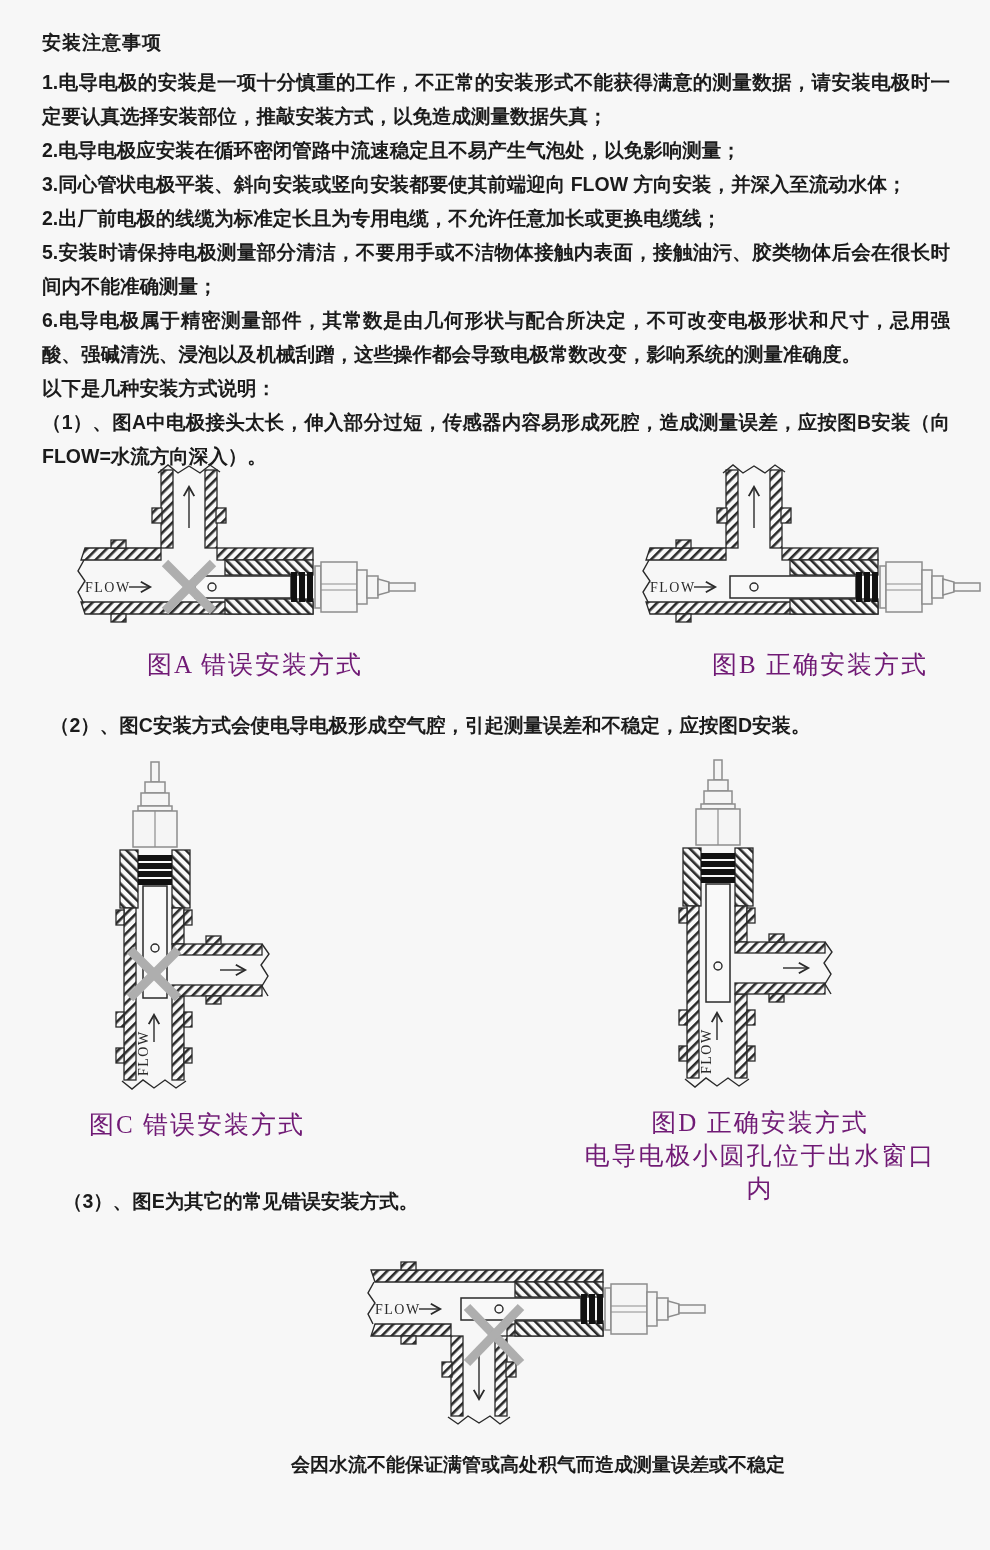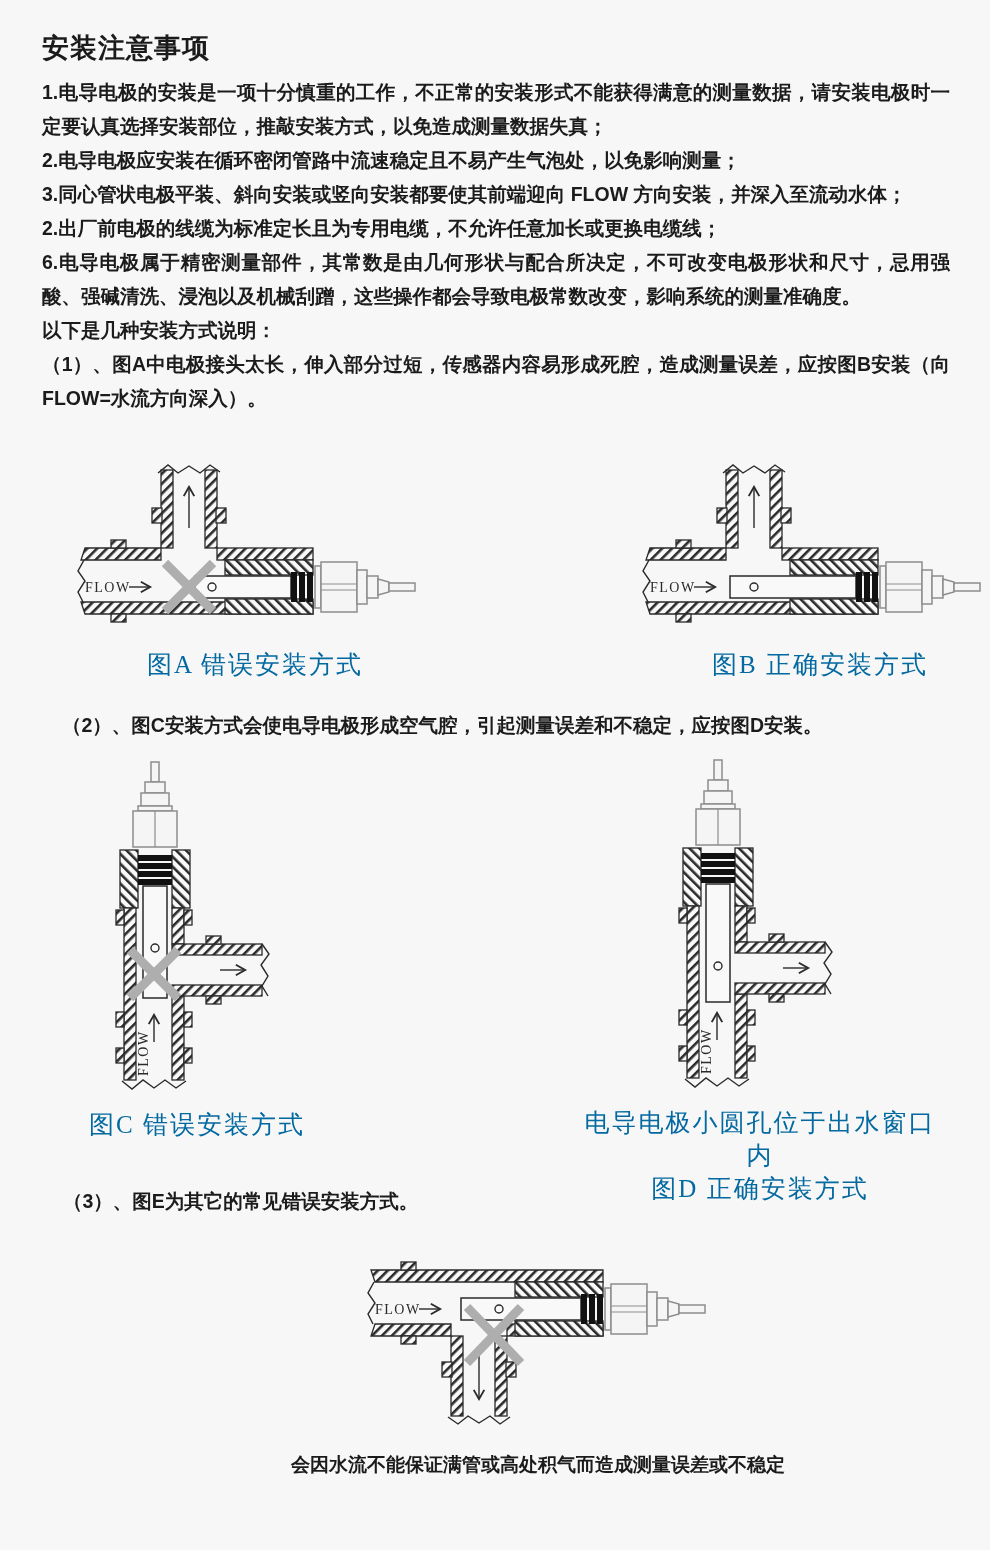--- a/index.html
+++ b/index.html
@@ -2,27 +2,27 @@
 <html><head>
 <meta charset="utf-8">
 <style>
   * { margin:0; padding:0; box-sizing:border-box; }
   html,body { background:#f7f7f7; }
   body {
     width:990px; height:1550px; position:relative; overflow:hidden;
     font-family:"Liberation Sans","DejaVu Sans",sans-serif; color:#1b1b1b;
   }
   .doc-text { position:absolute; left:42px; top:30px; width:908px; }
-  .doc-title { font-size:27px; font-weight:700; letter-spacing:1px; margin-bottom:9px; }
+  .doc-title { font-size:19px; font-weight:700; letter-spacing:1px; margin-bottom:9px; }
   .doc-text p { font-size:19.5px; font-weight:700; line-height:34px; text-align:justify; }
   .step { position:absolute; font-size:19.5px; font-weight:700; }
   figure.fig { position:absolute; margin:0; }
   .cap {
     text-align:center; font-family:"Liberation Serif","DejaVu Serif",serif;
-    font-size:25px; color:#0369a1; letter-spacing:2px; margin-top:8px; line-height:33px;
+    font-size:25px; color:#701a75; letter-spacing:2px; margin-top:8px; line-height:33px;
   }
   .note { text-align:right; font-size:19px; font-weight:700; color:#1b1b1b; margin-top:4px; }
   
   .ln { fill:none; stroke:#2a2a2a; stroke-width:1.4px; }
   .hw { stroke:#2a2a2a; stroke-width:1.3px; }
   .wf { fill:#f9f9f9; stroke:#2a2a2a; stroke-width:1.5px; }
   .bk { fill:#111111; stroke:none; }
   .gf { fill:#f5f5f5; stroke:#8d8d8d; stroke-width:1.5px; }
   .gl { stroke:#8d8d8d; stroke-width:1.2px; fill:none; }
   .ar { stroke:#2a2a2a; stroke-width:1.4px; fill:none; }
@@ -50,20 +50,21 @@
     </marker>
   </defs>
 </svg>
 
 <div class="doc-text">
   <div class="doc-title">安装注意事项</div>
   <p>1.电导电极的安装是一项十分慎重的工作，不正常的安装形式不能获得满意的测量数据，请安装电极时一定要认真选择安装部位，推敲安装方式，以免造成测量数据失真；</p>
   <p>2.电导电极应安装在循环密闭管路中流速稳定且不易产生气泡处，以免影响测量；</p>
   <p>3.同心管状电极平装、斜向安装或竖向安装都要使其前端迎向 FLOW 方向安装，并深入至流动水体；</p>
   <p>2.出厂前电极的线缆为标准定长且为专用电缆，不允许任意加长或更换电缆线；</p>
+  <p>5.安装时请保持电极测量部分清洁，不要用手或不洁物体接触内表面，接触油污、胶类物体后会在很长时间内不能准确测量；</p>
   <p>6.电导电极属于精密测量部件，其常数是由几何形状与配合所决定，不可改变电极形状和尺寸，忌用强酸、强碱清洗、浸泡以及机械刮蹭，这些操作都会导致电极常数改变，影响系统的测量准确度。</p>
   <p>以下是几种安装方式说明：</p>
   <p>（1）、图A中电极接头太长，伸入部分过短，传感器内容易形成死腔，造成测量误差，应按图B安装（向FLOW=水流方向深入）。</p>
 </div>
 
 <figure class="fig" style="left:55px;top:460px;width:400px">
   <svg width="400" height="176" viewBox="0 0 400 176">
     <g>
       <rect class="hw" fill="url(#hatch1)" x="106" y="10" width="12" height="78"></rect>
       <rect class="hw" fill="url(#hatch1)" x="150" y="10" width="12" height="78"></rect>
@@ -149,21 +150,21 @@
     </g>
     <g>
       <text class="ft" x="30" y="132">FLOW</text>
       <line class="ar" x1="74" y1="127" x2="94" y2="127" marker-end="url(#ah)"></line>
       <line class="ar" x1="134" y1="68" x2="134" y2="28" marker-end="url(#ah)"></line>
     </g>
   </svg>
   <figcaption class="cap">图B 正确安装方式</figcaption>
 </figure>
 
-<div class="step" style="left:62px;top:712px;width:900px">（2）、图C安装方式会使电导电极形成空气腔，引起测量误差和不稳定，应按图D安装。</div>
+<div class="step" style="left:50px;top:712px;width:900px">（2）、图C安装方式会使电导电极形成空气腔，引起测量误差和不稳定，应按图D安装。</div>
 
 <figure class="fig" style="left:72px;top:758px;width:230px">
   <svg width="230" height="338" viewBox="0 0 230 338">
     <g>
       <rect class="gf" x="79" y="4" width="8" height="20"></rect>
       <rect class="gf" x="73" y="24" width="20" height="11"></rect>
       <rect class="gf" x="69" y="35" width="28" height="13"></rect>
       <rect class="gf" x="66" y="48" width="34" height="5"></rect>
       <rect class="gf" x="61" y="53" width="44" height="36"></rect>
       <line class="gl" x1="83" y1="53" x2="83" y2="89"></line>
@@ -249,22 +250,22 @@
       <rect class="wf" x="71" y="128" width="24" height="118"></rect>
       <circle class="ln" cx="83" cy="210" r="4"></circle>
     </g>
     <g>
       <line class="ar" x1="148" y1="212" x2="172" y2="212" marker-end="url(#ah)"></line>
       <line class="ar" x1="82" y1="284" x2="82" y2="258" marker-end="url(#ah)"></line>
       <text class="ft" transform="translate(76,318) rotate(-90)">FLOW</text>
     </g>
   </svg>
   <figcaption class="cap" style="width:360px;margin-left:-55px">
+    <div>图D 正确安装方式</div>
     <div>电导电极小圆孔位于出水窗口内</div>
-    <div>图D 正确安装方式</div>
   </figcaption>
 </figure>
 
 <div class="step" style="left:63px;top:1188px;width:880px">（3）、图E为其它的常见错误安装方式。</div>
 
 <figure class="fig" style="left:345px;top:1252px;width:400px">
   <svg width="400" height="192" viewBox="0 0 400 192">
     <g>
       <polygon class="hw" fill="url(#hatch1)" points="26,18 258,18 258,30 30,30"></polygon>
       <polygon class="hw" fill="url(#hatch1)" points="30,72 106,72 106,84 26,84"></polygon>

